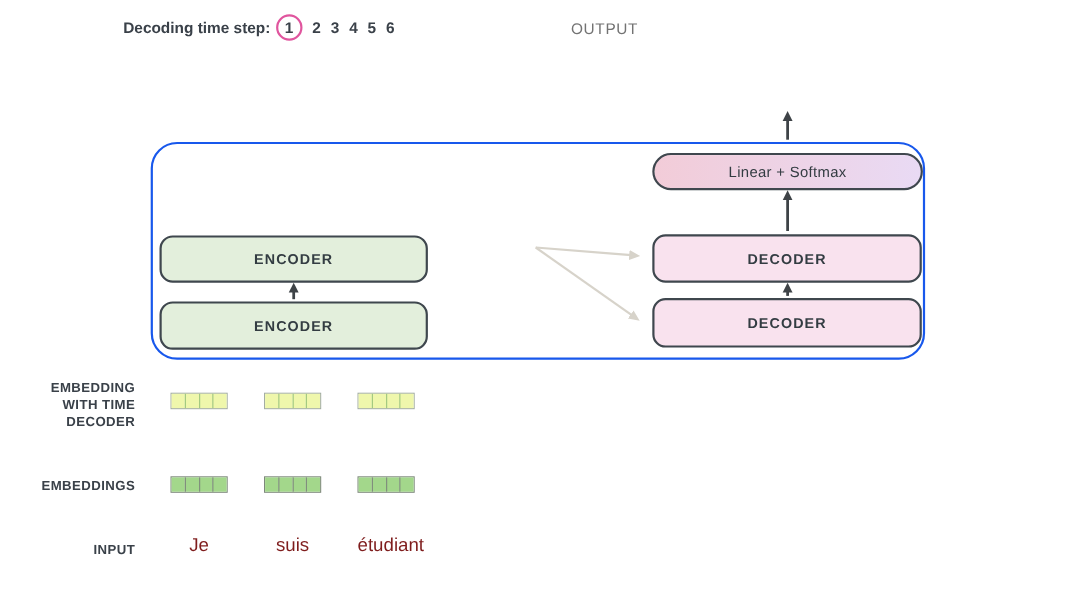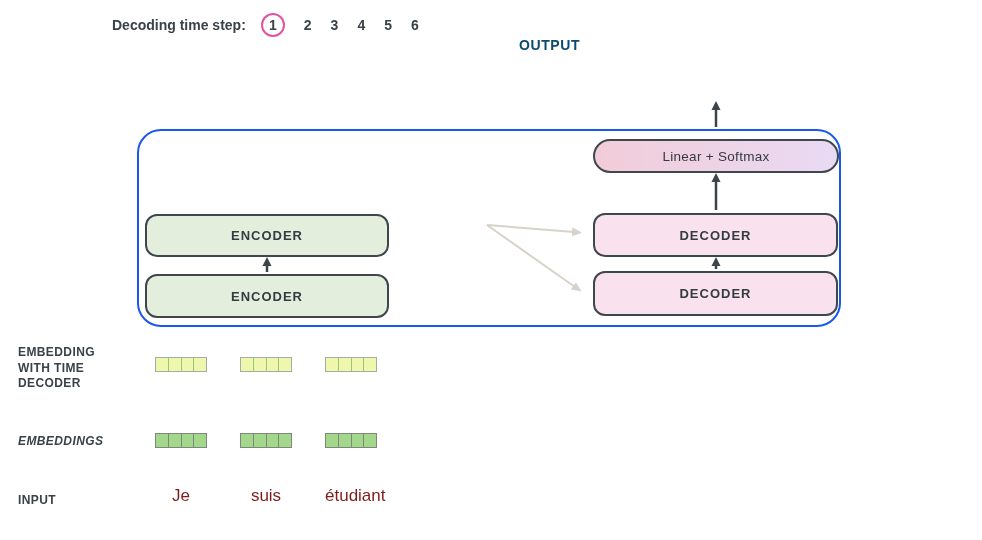--- a/index.html
+++ b/index.html
@@ -1,28 +1,28 @@
 <!DOCTYPE html>
 <html><head>
 <meta charset="utf-8">
 <style>
   html,body{margin:0;padding:0;background:#ffffff;}
   .canvas{
     position:relative;width:982px;height:540px;background:#ffffff;overflow:hidden;
     font-family:"Liberation Sans","DejaVu Sans",sans-serif;color:#3a4149;
   }
   
-  .decoding-row{position:absolute;left:112px;top:13px;display:flex;align-items:center;gap:19px;}
+  .decoding-row{position:absolute;left:112px;top:13px;display:flex;align-items:center;gap:9px;}
   .dec-label{font-size:14px;font-weight:600;color:#3a4149;margin-right:0px;}
   .step{font-size:14px;font-weight:600;color:#3a4149;}
   .step.circled{
     width:20px;height:20px;border:2.2px solid #e0559e;border-radius:50%;
     display:flex;align-items:center;justify-content:center;margin-left:-4px;
   }
-  .output-label{position:absolute;left:519px;top:18px;font-size:14px;font-weight:700;letter-spacing:0.6px;color:#0c4a6e;margin-top:19px;}
+  .output-label{position:absolute;left:519px;top:18px;font-size:14px;font-weight:400;letter-spacing:0.6px;color:#737373;}
   
   .container-box{
     position:absolute;left:137px;top:129px;width:704px;height:198px;
     border:2.5px solid #1858ec;border-radius:24px;background:#ffffff;box-sizing:border-box;
   }
   
   .box{
     position:absolute;box-sizing:border-box;border:2.6px solid #3f474e;border-radius:12px;
     display:flex;align-items:center;justify-content:center;
     font-size:13px;font-weight:600;letter-spacing:1px;color:#333c42;text-align:center;
@@ -33,25 +33,25 @@
   .dec2{left:593px;top:271px;width:245px;height:45px;background:#f9e2ee;}
   .linsoft{
     left:593px;top:139px;width:246px;height:34px;border-radius:17px;
     background:linear-gradient(90deg,#f2ccd8 0%,#e9daf4 100%);
     font-weight:500;letter-spacing:0.3px;font-size:13.5px;
   }
   
   .arrows{position:absolute;left:0;top:0;width:982px;height:540px;pointer-events:none;}
   
   .side-label{
-    position:absolute;left:18px;width:105px;
+    position:absolute;left:18px;width:105px;text-align:right;
     font-size:12px;font-weight:600;letter-spacing:0.4px;color:#3a4149;line-height:15.5px;
   }
   .lbl-time{top:345px;}
-  .lbl-emb{top:434px;font-style:italic;}
+  .lbl-emb{top:434px;}
   .lbl-input{top:493px;}
   
   .cell-group{position:absolute;width:52px;height:15px;display:flex;box-sizing:border-box;}
   .cell{flex:1;box-sizing:border-box;}
   .time-group{border:1px solid #a3ada3;}
   .time-group .cell{background:#eff7ac;border-left:1px solid #9cc57c;}
   .time-group .cell:first-child{border-left:none;}
   .emb-group{border:1px solid #7d887b;}
   .emb-group .cell{background:#a3d78b;border-left:1px solid #7d887b;}
   .emb-group .cell:first-child{border-left:none;}

